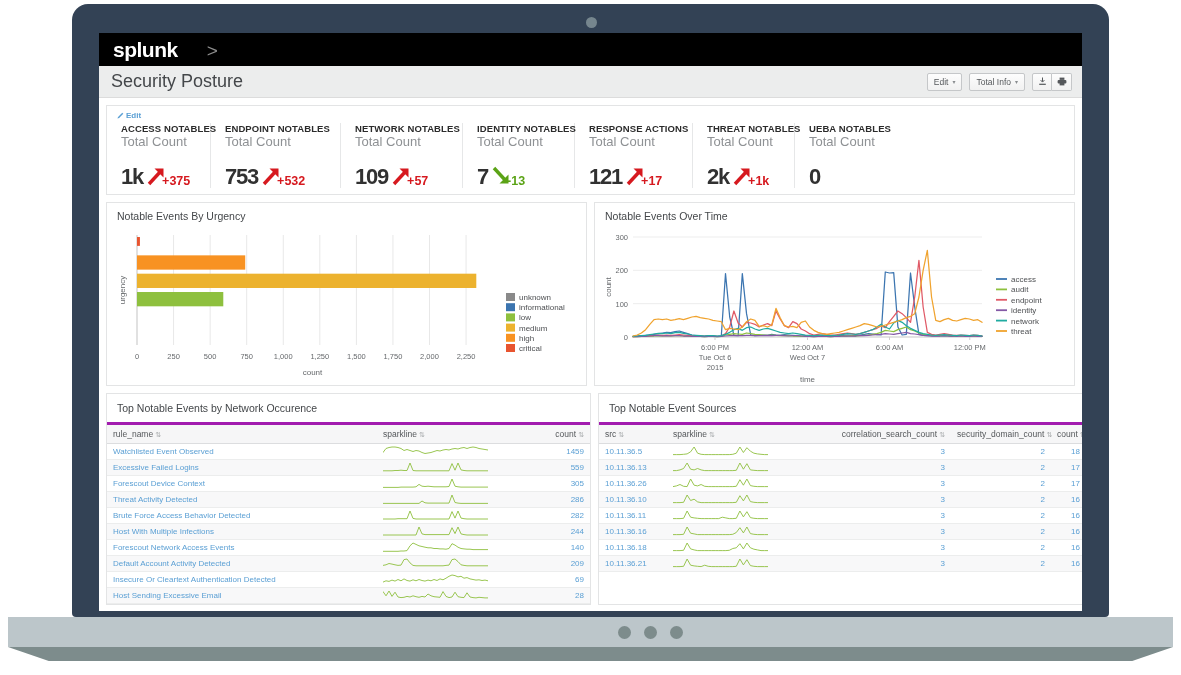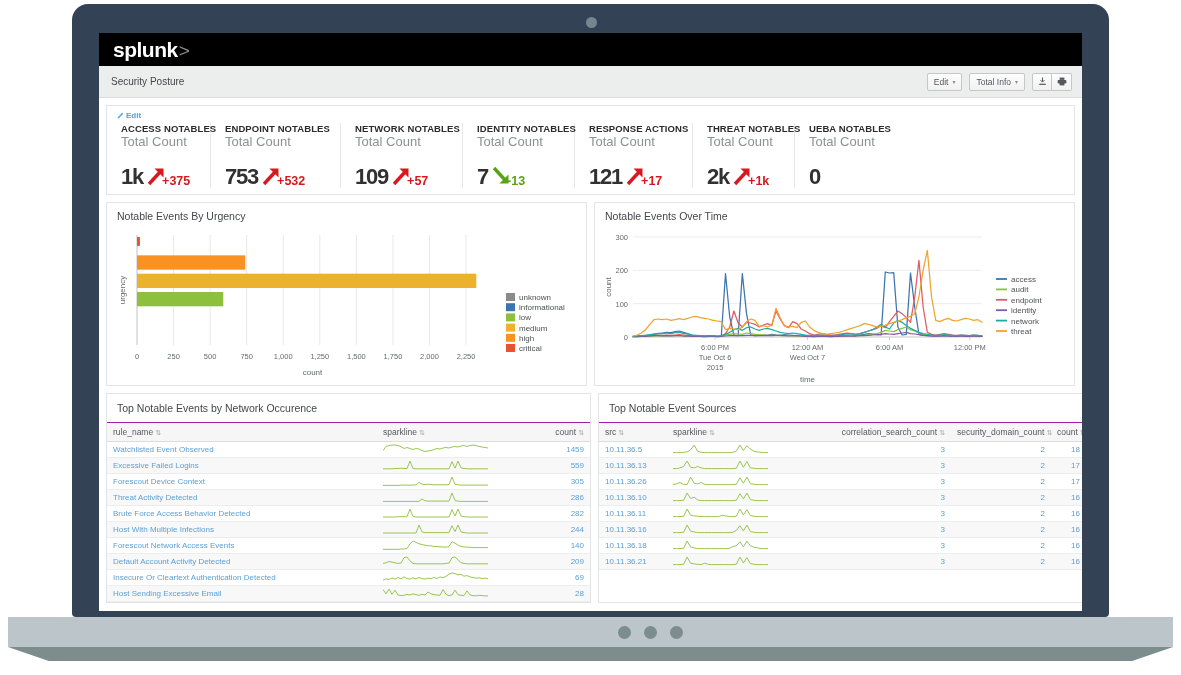--- a/index.html
+++ b/index.html
@@ -54,33 +54,33 @@
     overflow: hidden;
   }
 
   .splunk-bar {
     height: 33px; background: #000000;
     display: flex; align-items: center; padding-left: 14px;
   }
   .splunk-logo {
     color: #ffffff; font-size: 21px; font-weight: bold;
     letter-spacing: -0.5px; line-height: 1;
-    display: flex; align-items: flex-end;
+    display: flex; align-items: flex-end; gap: 28px;
   }
   .splunk-logo .chev {
     color: #8e8e8e; font-weight: 400; font-size: 19px; margin-left: 1px;
   }
 
   .page-header {
     height: 32px; background: #eceded;
     border-bottom: 1px solid #dcdcdc;
     display: flex; align-items: center;
     padding: 0 10px 0 12px;
   }
-  .page-title { font-size: 10px; color: #44474a; font-weight: 400; }
+  .page-title { font-size: 18px; color: #44474a; font-weight: 400; }
   .header-actions { margin-left: auto; display: flex; align-items: center; gap: 7px; }
   .btn {
     height: 18px; padding: 0 6px;
     background: linear-gradient(#fdfdfd,#f1f1f1);
     border: 1px solid #c5c7c9; border-radius: 2px;
     font-size: 8.5px; color: #55585b;
     display: flex; align-items: center; gap: 4px;
     cursor: pointer;
   }
   .caret { font-size: 6px; color: #8a8d90; }
@@ -140,21 +140,21 @@
   .kpi-delta.up .dnum { color: #d6191f; }
   .kpi-delta.down .dnum { color: #5ba316; }
 
   
   .charts-row { display: flex; gap: 7px; margin-bottom: 7px; }
   .chart-panel { flex: 1 1 0; height: 184px; position: relative; }
   .panel-title {
     font-size: 10.5px; color: #44474a; padding: 7px 0 0 10px;
   }
   .panel-title.bordered {
-    padding: 8px 0 8px 10px; border-bottom: 1px solid #a21caf;
+    padding: 8px 0 8px 10px; border-bottom: 3px solid #a21caf;
   }
 
   .chart-area { position: absolute; left: 0; top: 24px; right: 0; bottom: 0; }
   .chart-svg { display: block; }
 
   
   .tables-row { display: flex; gap: 7px; }
   .table-panel { flex: 1 1 0; }
   table { width: 100%; border-collapse: collapse; table-layout: fixed; }
   thead th {

